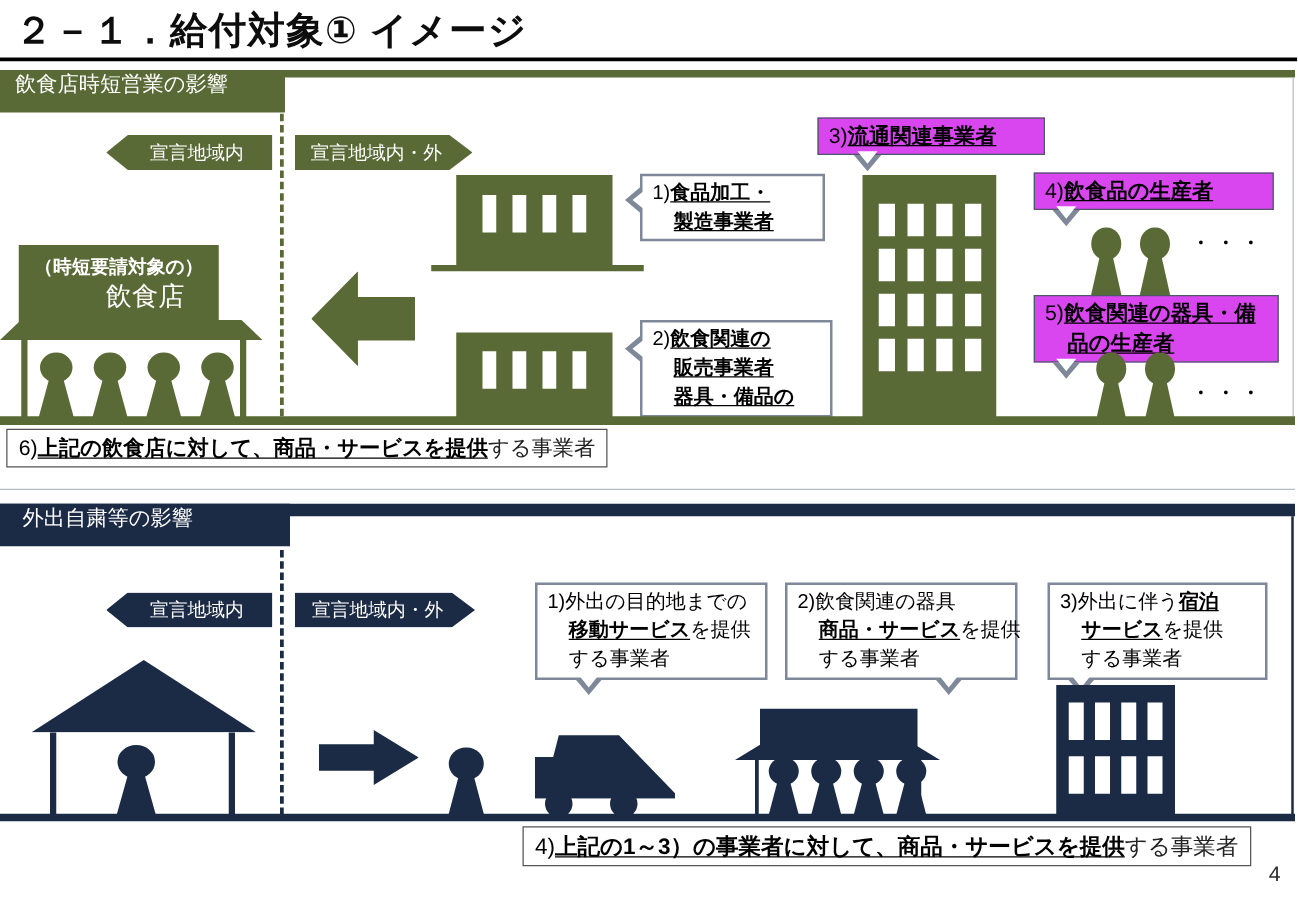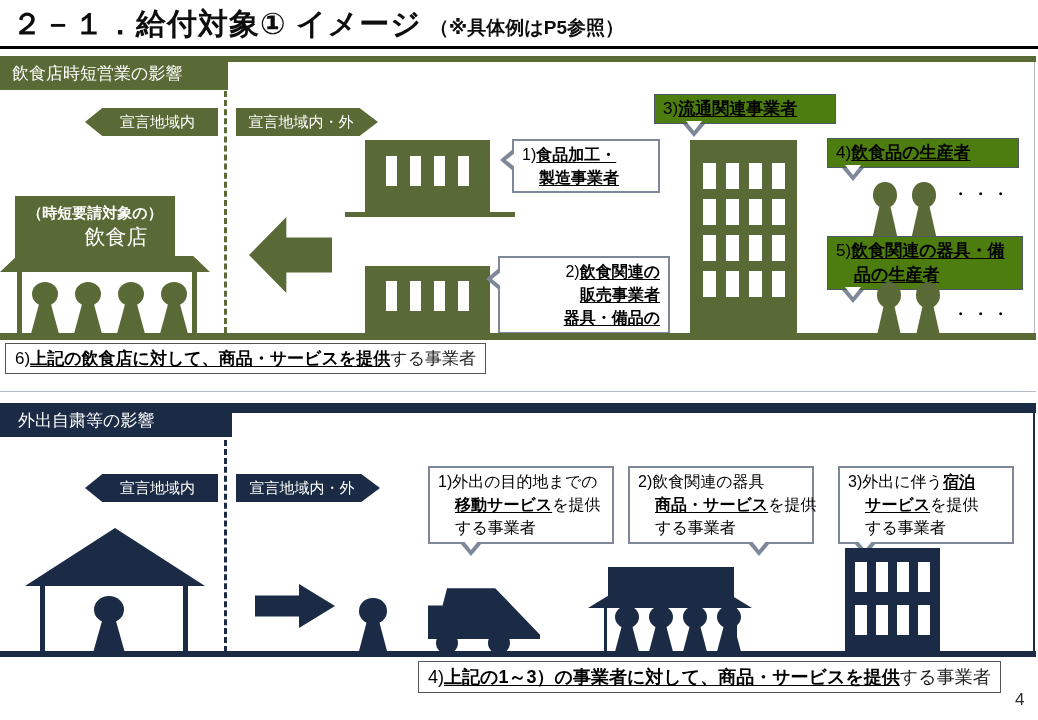--- a/index.html
+++ b/index.html
@@ -12,36 +12,36 @@
   .gbg{background:var(--green);}
   .nbg{background:var(--navy);}
 
   
   .title-row{left:12px;top:4px;display:flex;align-items:baseline;gap:8px;white-space:nowrap;}
   .title-main{font-size:30px;font-weight:bold;color:#0d0d0d;letter-spacing:1px;}
   .title-note{font-size:19px;font-weight:bold;color:#0d0d0d;}
   .title-rule{left:0;top:46px;width:1038px;height:3px;background:#000;}
 
   
-  .sec-header{color:#fff;font-size:17px;display:flex;align-items:center;padding-left:12px;box-sizing:border-box;font-family:Liberation Mono, monospace;}
+  .sec-header{color:#fff;font-size:17px;display:flex;align-items:flex-start;padding-left:12px;box-sizing:border-box;font-family:Liberation Mono, monospace;}
 
   
   .tag{color:#fff;font-size:15px;display:flex;align-items:center;justify-content:center;box-sizing:border-box;white-space:nowrap;}
   .tag-left{clip-path:polygon(0 50%,13% 0,100% 0,100% 100%,13% 100%);padding-left:12px;}
   .tag-right{clip-path:polygon(87% 0,100% 50%,87% 100%,0 100%,0 0);padding-right:12px;}
 
   
   .vdash{width:0;border-left:3px dashed var(--green);}
   .vdash.navy{border-left-color:var(--navy);}
 
   
   .co{position:absolute;background:#fff;border:2px solid var(--cob);padding:2px 8px;font-size:16px;line-height:1.45;white-space:nowrap;box-sizing:border-box;}
   .co .ind{padding-left:17px;}
   .bu{font-weight:bold;text-decoration:underline;text-underline-offset:2px;}
-  .label-box{position:absolute;background:#4d7c0f;border:1px solid #4d5868;padding:2px 8px;font-size:17px;line-height:1.4;white-space:nowrap;box-sizing:border-box;}
+  .label-box{position:absolute;background:#d946ef;border:1px solid #4d5868;padding:2px 8px;font-size:17px;line-height:1.4;white-space:nowrap;box-sizing:border-box;}
   .big-label{position:absolute;background:#fff;border:1px solid var(--boxb);padding:3px 9px;font-size:17px;white-space:nowrap;}
   .t-down::before{content:"";position:absolute;top:calc(100% + 1px);left:var(--tx,24px);border:11px solid transparent;border-top:13px solid var(--cob);}
   .t-down::after{content:"";position:absolute;top:calc(100% - 2px);left:calc(var(--tx,24px) + 3px);border:8px solid transparent;border-top:10px solid #fff;}
   .t-left::before{content:"";position:absolute;right:calc(100% + 1px);top:var(--ty,8px);border:11px solid transparent;border-right:13px solid var(--cob);}
   .t-left::after{content:"";position:absolute;right:calc(100% - 2px);top:calc(var(--ty,8px) + 3px);border:8px solid transparent;border-right:10px solid #fff;}
 
   
   .person{position:absolute;}
   .person>.head{position:absolute;left:16%;top:0;width:68%;height:46%;border-radius:50%;}
   .person>.body{position:absolute;left:0;bottom:0;width:100%;height:62%;clip-path:polygon(36% 0,64% 0,87% 100%,13% 100%);}
@@ -56,21 +56,20 @@
   .sign-text{display:flex;flex-direction:column;align-items:center;justify-content:center;color:#fff;text-align:center;width:100%;height:100%;}
   .pagenum{font-size:17px;color:#2b2b2b;}
 </style>
 </head>
 <body>
 
 <div id="canvas" style="--green: #5a6a36; --navy: #1b2b45;">
 
   <div class="abs title-row">
     <span class="title-main">２－１．給付対象① イメージ</span>
-    <span class="title-note">（※具体例はP5参照）</span>
   </div>
   <div class="abs title-rule"></div>
 
   <div class="abs gbg" style="left:0;top:56px;width:1036px;height:6px;"></div>
   <div class="abs gbg sec-header" style="left:0;top:56px;width:228px;height:34px;">
     <span>飲食店時短営業の影響</span>
   </div>
   <div class="abs" style="left:1034px;top:62px;width:1px;height:271px;background:var(--hair);"></div>
   <div class="abs" style="left:0;top:391px;width:1036px;height:1px;background:var(--hair);"></div>
 
@@ -129,21 +128,21 @@
 
   <div class="abs gbg" style="left:365px;top:266px;width:125px;height:70px;">
     <div class="winrow" style="margin-top:15px;gap:13px;">
       <div class="win" style="width:11px;height:30px;"></div>
         <div class="win" style="width:11px;height:30px;"></div>
         <div class="win" style="width:11px;height:30px;"></div>
         <div class="win" style="width:11px;height:30px;"></div>
     </div>
   </div>
 
-  <div class="co t-left" style="left:498px;top:256px;width:172px;text-align:right;--ty:10px;">
+  <div class="co t-left" style="left:512px;top:256px;width:154px;--ty:10px;">
     <div><span>2)</span><span class="bu">飲食関連の</span></div>
     <div class="ind"><span class="bu">販売事業者</span></div>
     <div class="ind"><span class="bu">器具・備品の</span></div>
   </div>
 
   <div class="label-box t-down" style="left:654px;top:94px;width:182px;--tx:28px;">
     <span>3)</span><span class="bu">流通関連事業者</span>
   </div>
 
   <div class="abs gbg" style="left:690px;top:140px;width:107px;height:197px;">

